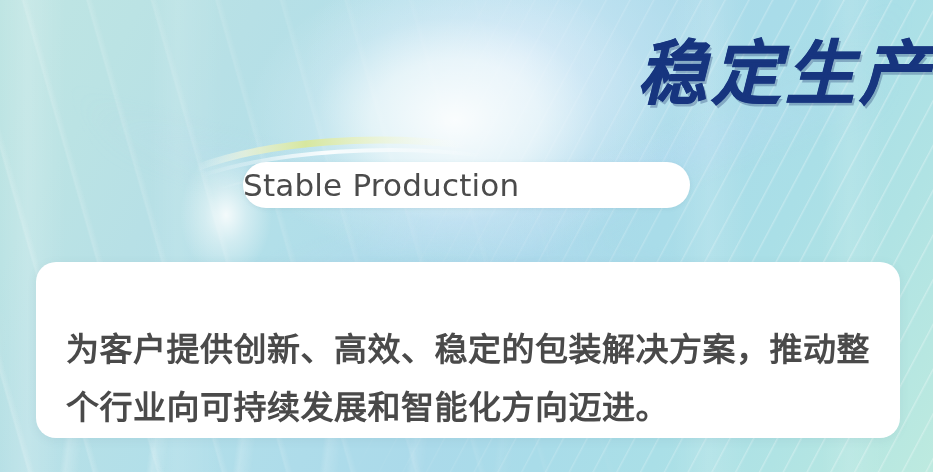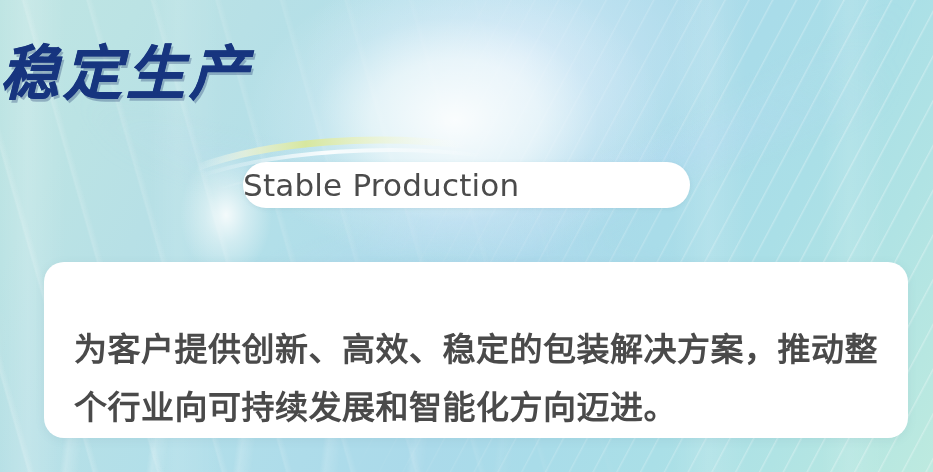--- a/index.html
+++ b/index.html
@@ -135,23 +135,23 @@
   .bg-swoosh { inset: 0; }
   .bg-swoosh svg { display: block; width: 933px; height: 472px; }
 
   
 
   .headline {
     position: absolute;
     left: 0;
     right: 0;
     top: 18px;
-    text-align: left;
+    text-align: right;
     font-family: "DejaVu Sans", "Liberation Sans", sans-serif;
-    font-size: 59px;
+    font-size: 70px;
     line-height: 112px;
     font-weight: 700;
     font-style: italic;
     letter-spacing: 4px;
     color: #17357f;
     white-space: nowrap;
     text-shadow: 2px 3px 0 rgba(12, 34, 92, 0.28);
     -webkit-text-stroke: 0.6px #17357f;
   }
 
@@ -187,21 +187,20 @@
     position: absolute;
     left: 36px;
     top: 262px;
     width: 864px;
     height: 176px;
     box-sizing: border-box;
     border-radius: 20px;
     background: #ffffff;
     padding: 26px 30px 0 30px;
     box-shadow: 0 2px 10px rgba(86, 128, 148, 0.10);
-    margin-left: 8px;
   }
 
   .card-text {
     font-family: "DejaVu Sans", "Liberation Sans", sans-serif;
     font-size: 33px;
     line-height: 58px;
     font-weight: 700;
     color: #4a4a4a;
     letter-spacing: 0.5px;
     text-align: justify;

